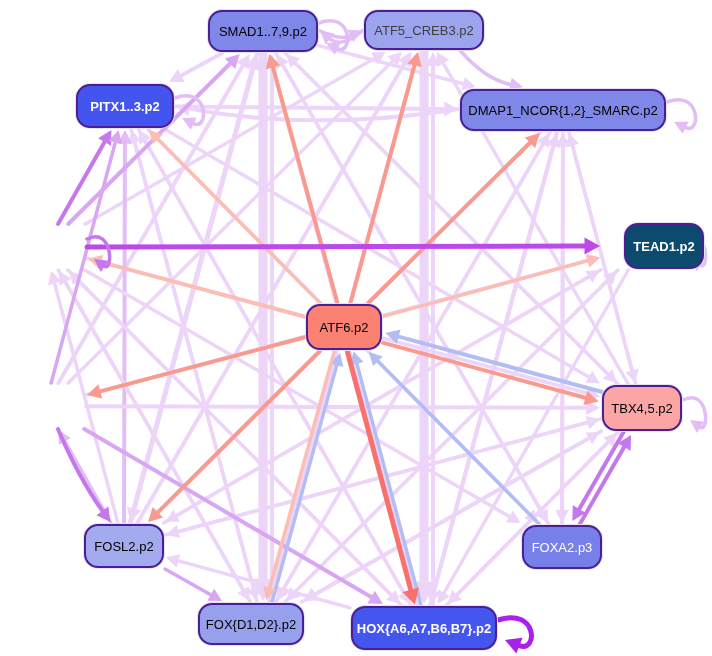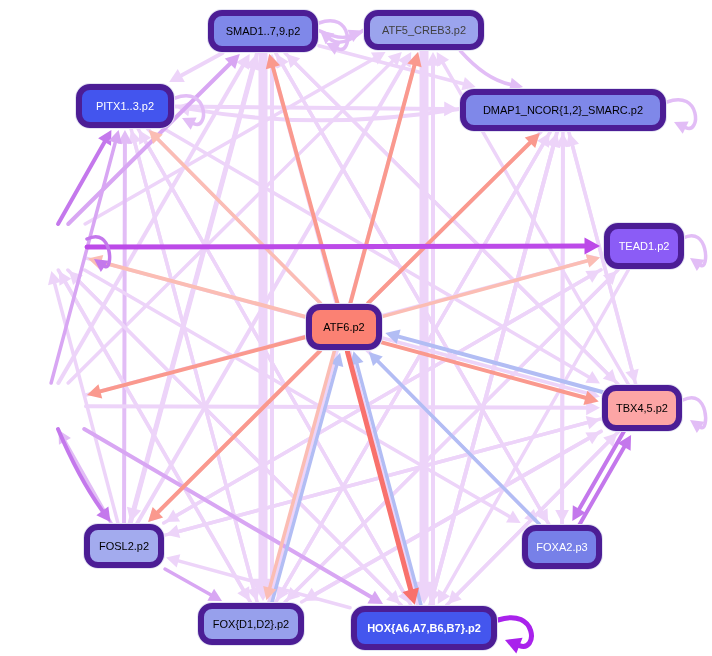--- a/index.html
+++ b/index.html
@@ -1,21 +1,21 @@
 <!DOCTYPE html>
 <html><head>
 <meta charset="utf-8">
 <style>
   html,body{margin:0;padding:0;background:#fff;}
   .canvas{position:relative;width:712px;height:656px;background:#ffffff;overflow:hidden;
           font-family:"Liberation Sans","DejaVu Sans",sans-serif;}
   .edge-layer{position:absolute;left:0;top:0;}
   .node{position:absolute;display:flex;align-items:center;justify-content:center;
-        box-sizing:border-box;border:6px solid #4c1d95;border-radius:14px;
-        box-shadow:0 0 0 1px #e3e3f2;font-size:11px;white-space:nowrap;cursor:pointer;
+        box-sizing:border-box;border:2px solid #4c1d95;border-radius:14px;
+        box-shadow:0 0 0 1px #e3e3f2;font-size:13px;white-space:nowrap;cursor:pointer;
         z-index:2;}
 </style>
 </head>
 <body>
 
 <div class="canvas">
   <svg class="edge-layer" width="712" height="656" viewBox="0 0 712 656">
       <path d="M 58.370666666666665 383 Q 154 218.5 242.69372399305536 65.93052065414787" fill="none" stroke="#EDD4F9" stroke-width="4" stroke-linecap="round"></path>
       <polygon points="249.62933333333334,54 249.09124956122162,69.64961551777519 236.2961984248891,62.21142579052056" fill="#EDD4F9"></polygon>
       <path d="M 130.20776699029125 523 Q 193.5 288.5 252.75326646400094 68.96451633841379" fill="none" stroke="#EDD4F9" stroke-width="5" stroke-linecap="round"></path>
@@ -199,22 +199,22 @@
       <path d="M 87 246.92964824120602 Q 343.5 246.5 584.5000217446352 246.09631487144952" fill="none" stroke="#BC4AE8" stroke-width="5" stroke-linecap="round"></path>
       <polygon points="600,246.07035175879398 584.5142595806076,254.59630294697214 584.4857839086628,237.5963267959269" fill="#BC4AE8"></polygon>
       <polygon points="94,259 108.55581385499045,260.65930196735496 100.8196442113802,271.96601144647764" fill="#C478EC"></polygon>
       <path d="M 87 239 C 113 226 113 272 104.68772903318532 266.3126567069163" fill="none" stroke="#C478EC" stroke-width="3.5" stroke-linecap="round"></path>
       <polygon points="505,640 522.5367884949161,637.7726586959833 516.3058716824138,653.589601373874" fill="#A922EC"></polygon>
       <path d="M 498 620 C 538 607 538 653 519.421330088665 645.6811300349286" fill="none" stroke="#A922EC" stroke-width="5" stroke-linecap="round"></path>
     </svg>
 
 <div class="node" style="left: 208px; top: 10px; width: 110px; height: 42px; background: rgb(127, 136, 233); color: rgb(0, 0, 0);">SMAD1..7,9.p2</div>
     <div class="node" style="left: 364px; top: 10px; width: 120px; height: 40px; background: rgb(155, 164, 237); color: #404040;">ATF5_CREB3.p2</div>
-    <div class="node" style="left: 76px; top: 84px; width: 98px; height: 44px; background: rgb(67, 85, 238); color: rgb(255, 255, 255);">PITX1..3.p2</div>
+    <div class="node" style="left: 76px; top: 84px; width: 98px; height: 44px; background: rgb(67, 85, 238); color: rgb(255, 255, 255); font-weight: bold;">PITX1..3.p2</div>
     <div class="node" style="left: 460px; top: 89px; width: 206px; height: 42px; background: rgb(127, 136, 233); color: rgb(0, 0, 0);">DMAP1_NCOR{1,2}_SMARC.p2</div>
-    <div class="node" style="left: 604px; top: 223px; width: 80px; height: 46px; background: #8b5cf6; color: rgb(255, 255, 255);">TEAD1.p2</div>
+    <div class="node" style="left: 624px; top: 223px; width: 80px; height: 46px; background: #0c4a6e; color: rgb(255, 255, 255); font-weight: bold;">TEAD1.p2</div>
     <div class="node" style="left: 306px; top: 304px; width: 76px; height: 46px; background: rgb(251, 129, 115); color: rgb(0, 0, 0);">ATF6.p2</div>
     <div class="node" style="left: 602px; top: 385px; width: 80px; height: 46px; background: #fca5a5; color: rgb(0, 0, 0);">TBX4,5.p2</div>
     <div class="node" style="left: 84px; top: 524px; width: 80px; height: 44px; background: rgb(163, 171, 238); color: rgb(0, 0, 0);">FOSL2.p2</div>
     <div class="node" style="left: 522px; top: 525px; width: 80px; height: 44px; background: rgb(119, 128, 232); color: rgb(255, 255, 255);">FOXA2.p3</div>
     <div class="node" style="left: 198px; top: 603px; width: 106px; height: 42px; background: rgb(151, 160, 236); color: #000000;">FOX{D1,D2}.p2</div>
     <div class="node" style="left: 351px; top: 606px; width: 146px; height: 44px; background: rgb(68, 86, 238); color: rgb(255, 255, 255); font-weight: bold;">HOX{A6,A7,B6,B7}.p2</div>
   </div>
 
 </body></html>

